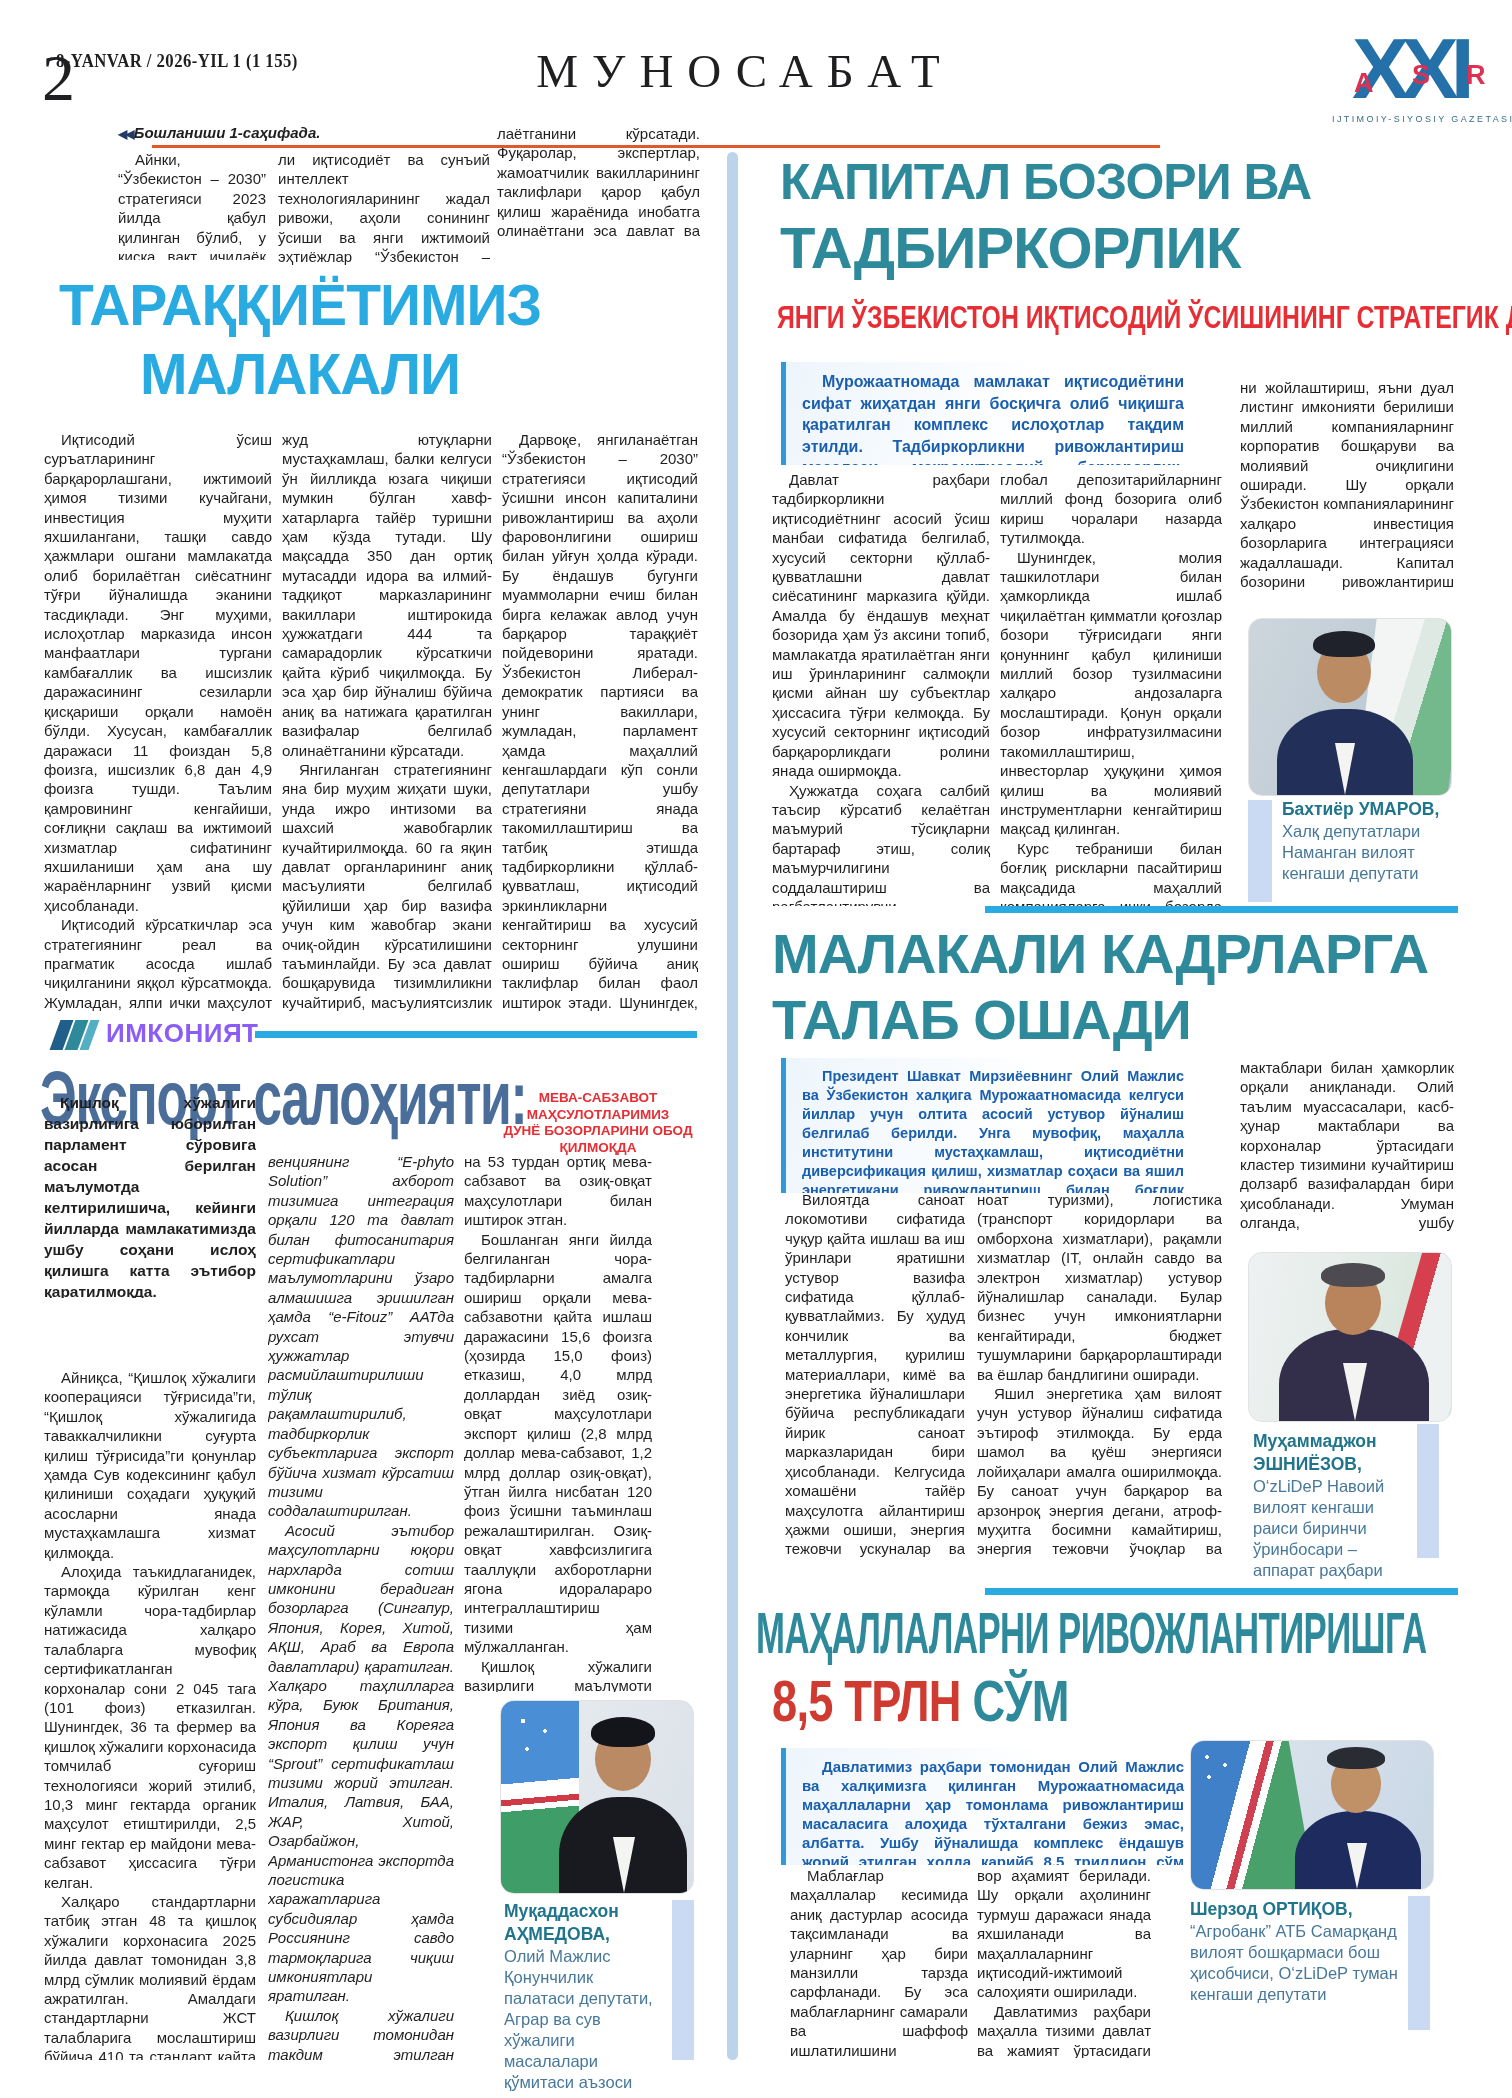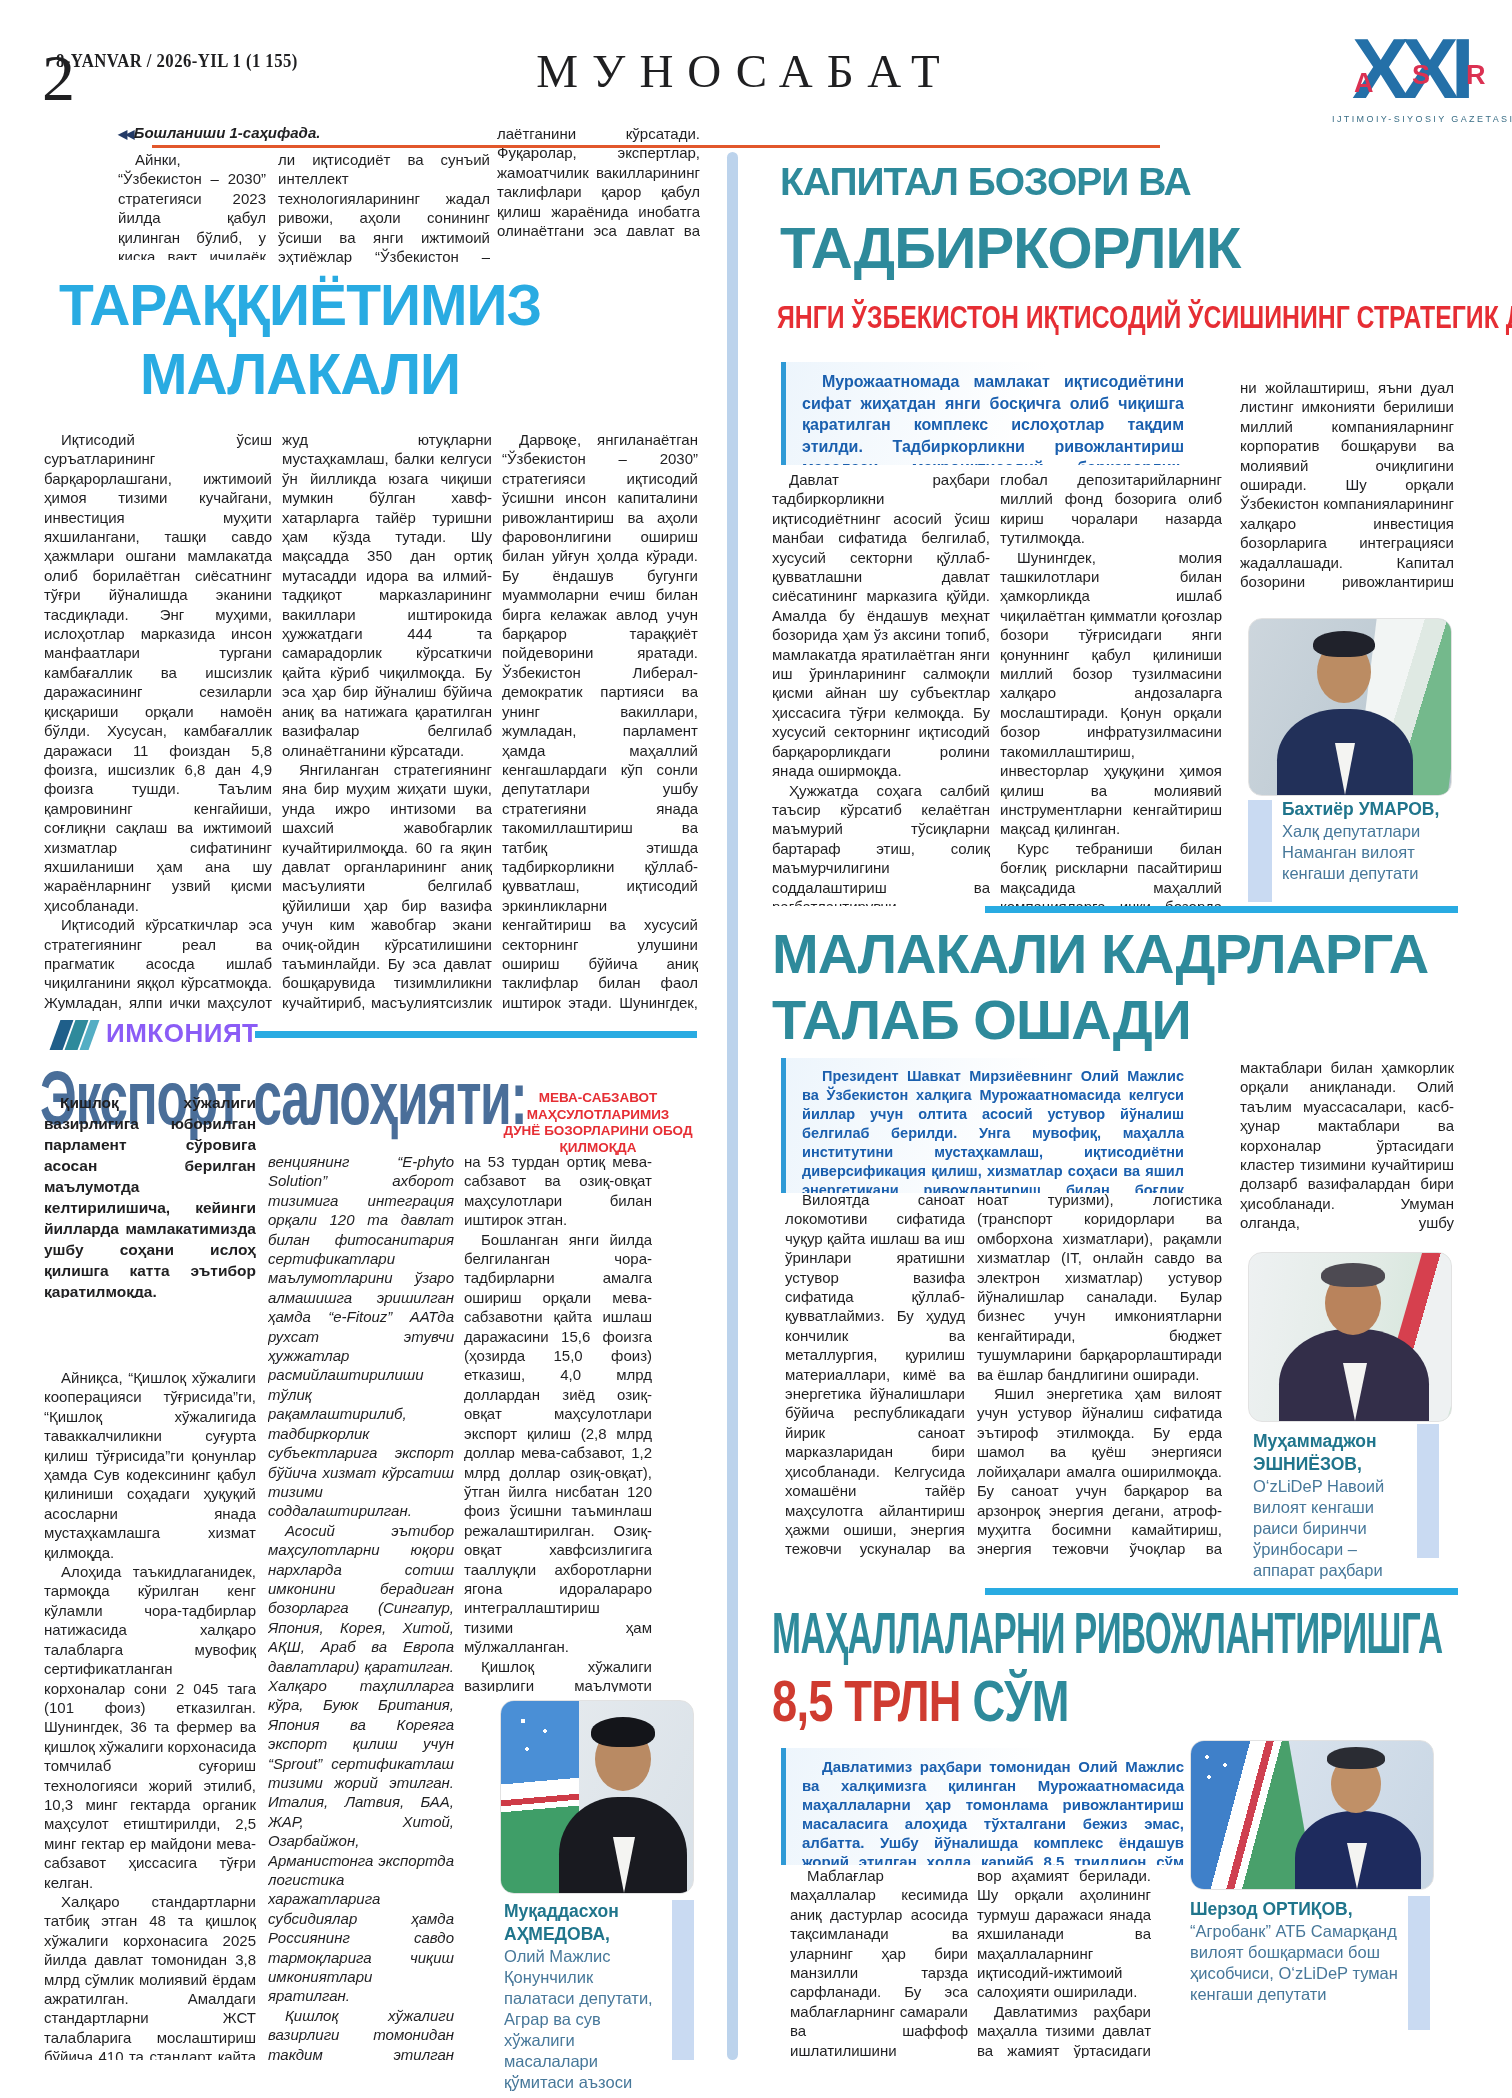--- a/index.html
+++ b/index.html
@@ -141,21 +141,21 @@
     <div class="shirt" style="left:112px;bottom:0;width:22px;height:56px;clip-path:polygon(50% 100%,0 0,100% 0);"></div>
     <div class="head" style="left:94px;top:26px;width:56px;height:64px;background:#b98a63;"></div>
     <div class="abs" style="left:90px;top:16px;width:64px;height:30px;border-radius:50% 50% 40% 40%;background:#14151a;"></div>
   </div>
   <div class="abs capbar" style="left:672px;top:1900px;width:22px;height:160px;"></div>
   <div class="abs" style="left:504px;top:1900px;width:164px;">
     <div class="caption-name">Муқаддасхон АҲМЕДОВА,</div>
     <div class="caption-role">Олий Мажлис Қонунчилик палатаси депутати, Аграр ва сув хўжалиги масалалари қўмитаси аъзоси</div>
   </div>
 
-  <div class="abs hl-teal" style="left:780px;top:150px;font-size:39px;line-height:64px;">КАПИТАЛ БОЗОРИ ВА</div>
+  <div class="abs hl-teal" style="left:780px;top:150px;font-size:50px;line-height:64px;">КАПИТАЛ БОЗОРИ ВА</div>
   <div class="abs hl-teal" style="left:780px;top:216px;font-size:58px;line-height:64px;">ТАДБИРКОРЛИК</div>
   <div class="abs" style="left:777px;top:300px;width:680px;height:44px;">
     <span class="dek-red condense" style="font-size:31px;transform:scaleX(.8);">ЯНГИ ЎЗБЕКИСТОН ИҚТИСОДИЙ ЎСИШИНИНГ СТРАТЕГИК ДРАЙВЕРИ</span>
   </div>
   <div class="abs lead-box" style="left:781px;top:362px;width:382px;height:86px;font-size:16px;line-height:21.5px;">
       <p>Мурожаатномада мамлакат иқтисодиётини сифат жиҳатдан янги босқичга олиб чиқишга қаратилган комплекс ислоҳотлар тақдим этилди. Тадбиркорликни ривожлантириш масаласи макроиқтисодий барқарорлик, инвестиция муҳитини яхшилаш ва капитал бозорини чуқурлаштириш билан узвий ҳолда кўриб чиқилди.</p>
     </div>
 
   <div class="abs bodycol" style="left:772px;top:470px;width:218px;height:436px;">
       <p>Давлат раҳбари тадбиркорликни иқтисодиётнинг асосий ўсиш манбаи сифатида белгилаб, хусусий секторни қўллаб-қувватлашни давлат сиёсатининг марказига қўйди. Амалда бу ёндашув меҳнат бозорида ҳам ўз аксини топиб, мамлакатда яратилаётган янги иш ўринларининг салмоқли қисми айнан шу субъектлар ҳиссасига тўғри келмоқда. Бу хусусий секторнинг иқтисодий барқарорликдаги ролини янада оширмоқда.</p>
@@ -208,21 +208,21 @@
     <div class="head" style="left:76px;top:18px;width:56px;height:64px;background:#b9835c;"></div>
     <div class="abs" style="left:72px;top:10px;width:64px;height:24px;border-radius:50% 50% 40% 40%;background:#4d4a52;"></div>
   </div>
   <div class="abs capbar" style="left:1417px;top:1424px;width:22px;height:134px;"></div>
   <div class="abs" style="left:1253px;top:1430px;width:160px;">
     <div class="caption-name">Муҳаммаджон ЭШНИЁЗОВ,</div>
     <div class="caption-role">O‘zLiDeP Навоий вилоят кенгаши раиси биринчи ўринбосари – аппарат раҳбари</div>
   </div>
 
   <div class="abs cyan-rule" style="left:985px;top:1588px;width:473px;height:7px;"></div>
-  <div class="abs" style="left:772px;top:1600px;width:690px;height:68px;">
+  <div class="abs" style="left:756px;top:1600px;width:690px;height:68px;">
     <span class="hl-teal condense" style="font-size:58px;line-height:66px;transform:scaleX(.6);">МАҲАЛЛАЛАРНИ РИВОЖЛАНТИРИШГА</span>
   </div>
   <div class="abs" style="left:772px;top:1668px;width:690px;height:68px;">
     <span class="condense" style="font-size:58px;line-height:66px;font-weight:bold;letter-spacing:-1px;white-space:nowrap;transform:scaleX(.78);">
       <span style="color:#cf3b30;">8,5 ТРЛН</span><span style="color:#2e8a9b;"> СЎМ</span>
     </span>
   </div>
   <div class="abs lead-box" style="left:781px;top:1748px;width:382px;height:100px;font-size:15px;line-height:19px;">
       <p>Давлатимиз раҳбари томонидан Олий Мажлис ва халқимизга қилинган Мурожаатномасида маҳаллаларни ҳар томонлама ривожлантириш масаласига алоҳида тўхталгани бежиз эмас, албатта. Ушбу йўналишда комплекс ёндашув жорий этилган ҳолда қарийб 8,5 триллион сўм маблағ ажратилиши маълум қилинди.</p>
     </div>

